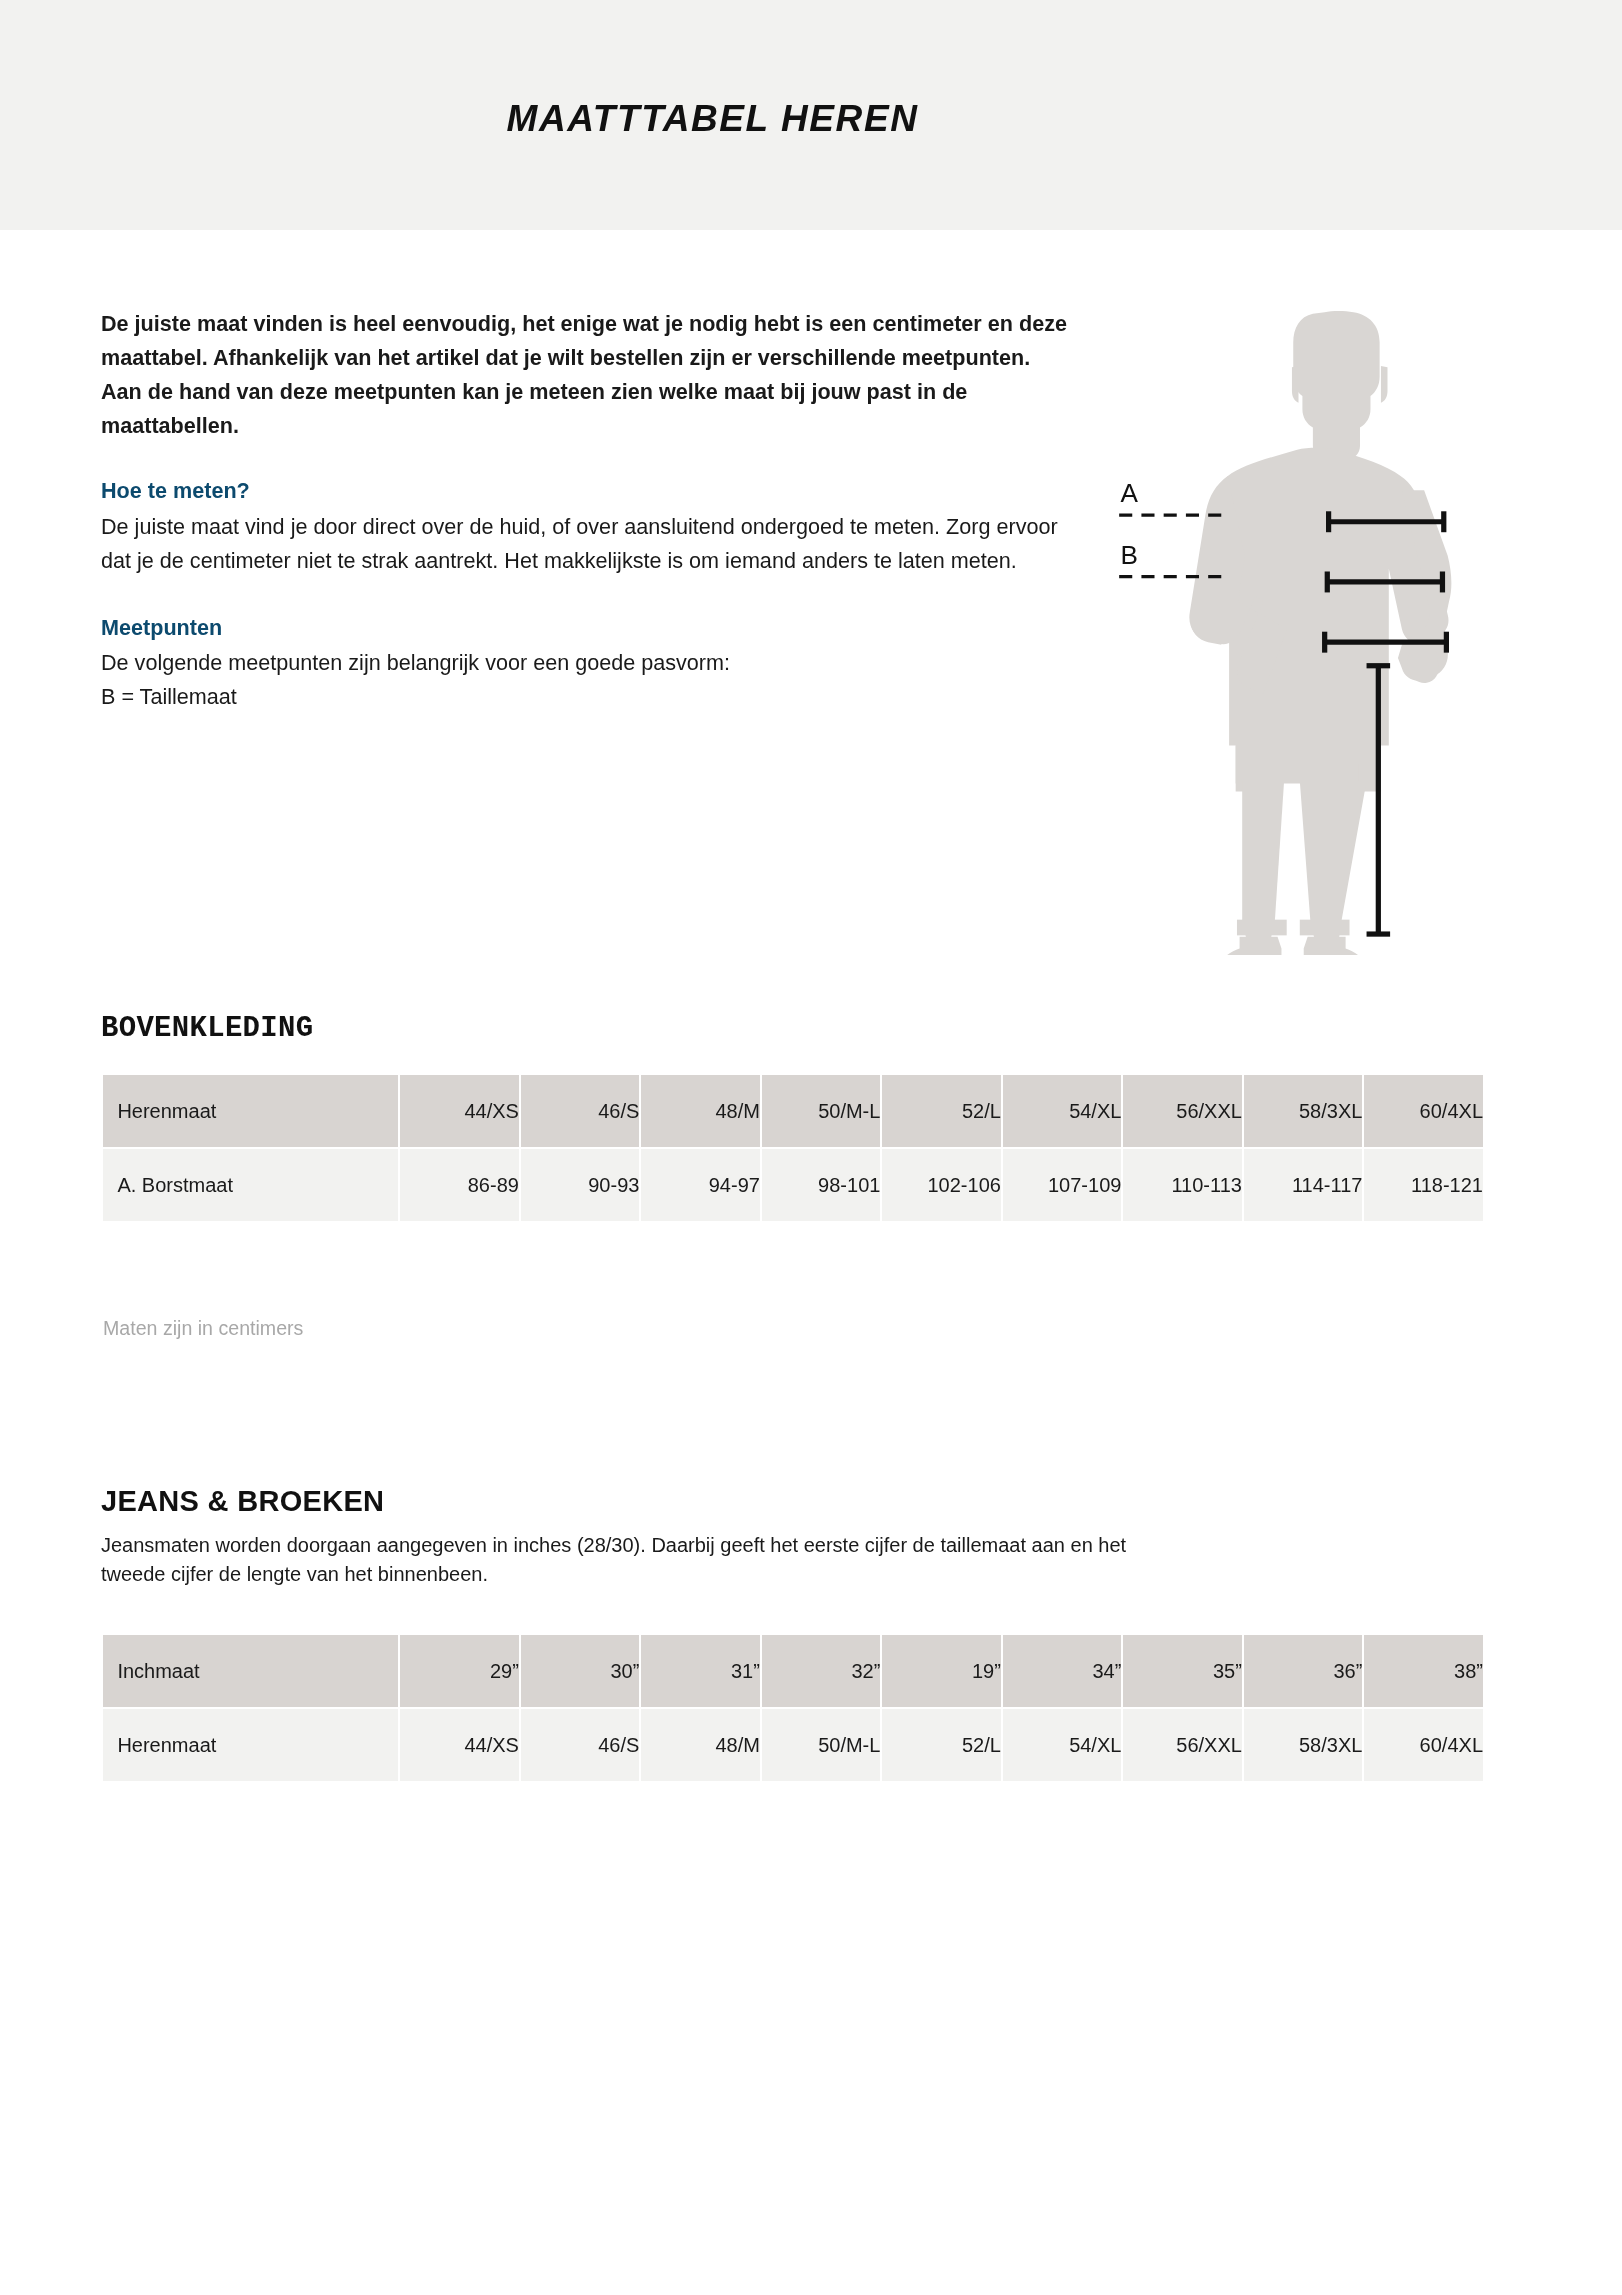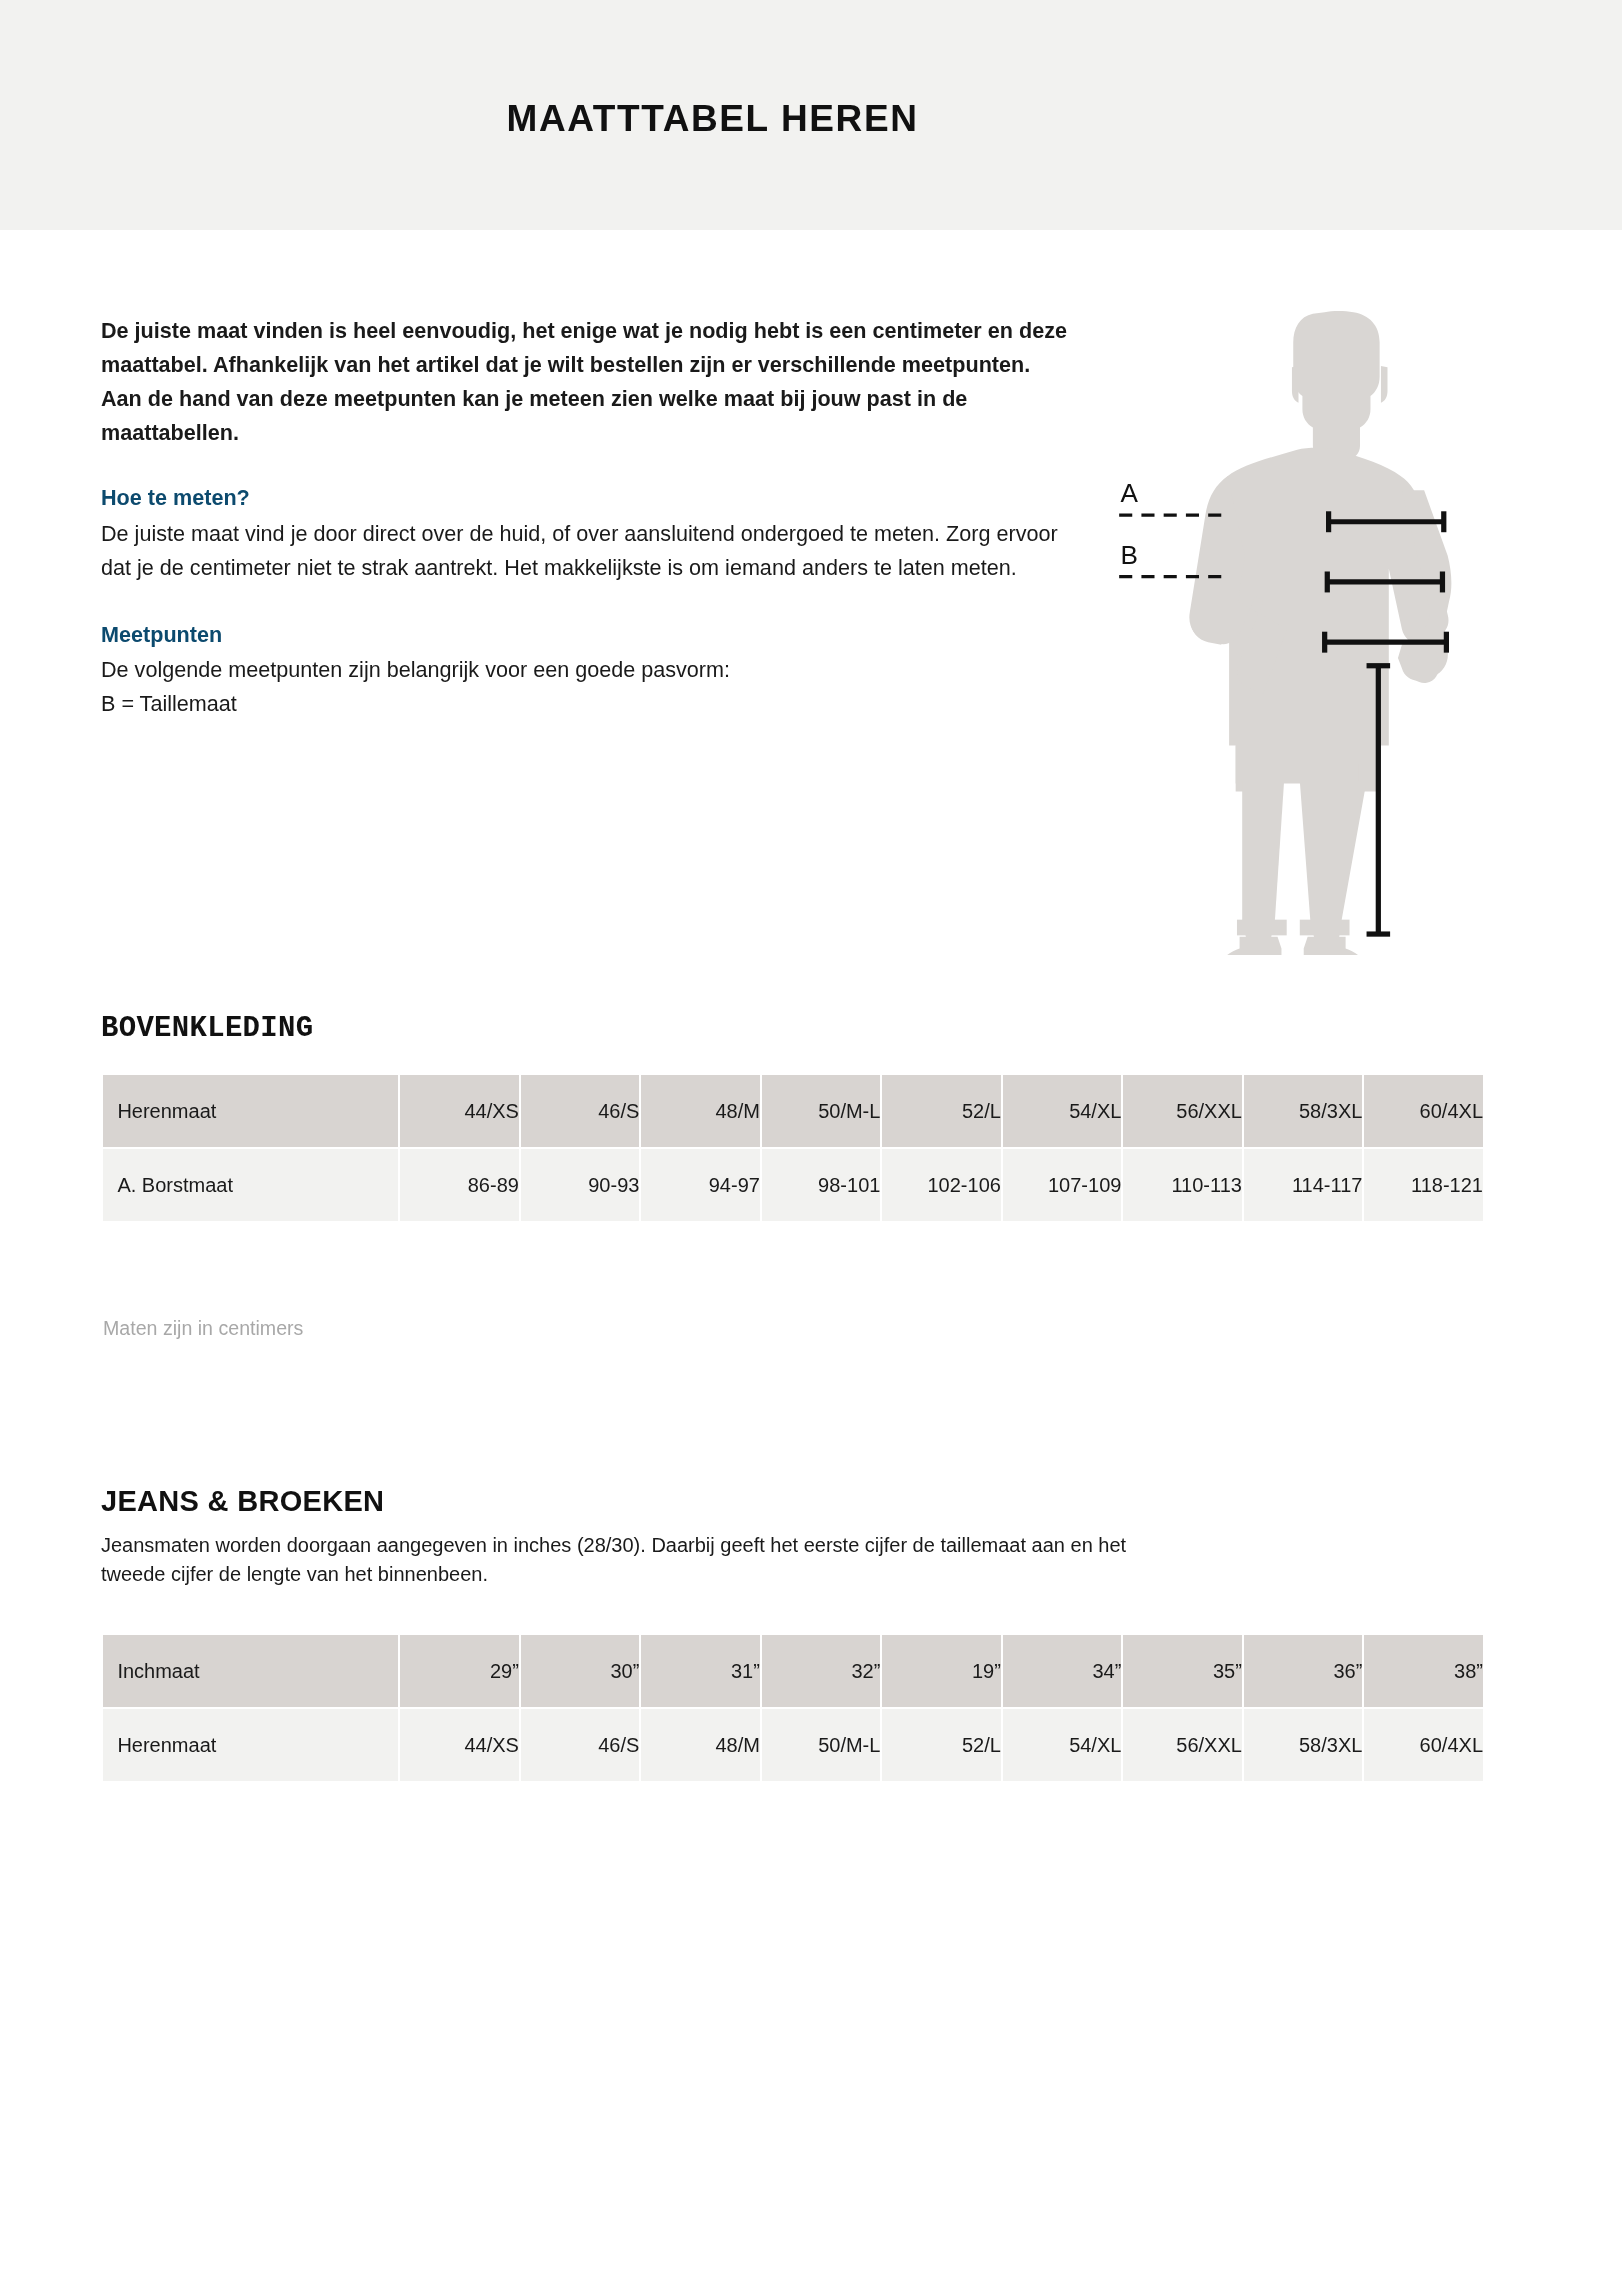--- a/index.html
+++ b/index.html
@@ -26,27 +26,28 @@
   }
   .top-banner-title {
     position: absolute;
     left: 0; top: 98px;
     width: 1425px;
     text-align: center;
     font-size: 37px;
     font-weight: bold;
     letter-spacing: 1.6px;
     color: #111111;
+    font-style: italic;
   }
 
   
   .intro {
     position: absolute;
     left: 101px;
-    top: 314px;
+    top: 307px;
     width: 982px;
   }
   .intro-lead {
     font-size: 21.6px;
     font-weight: bold;
     line-height: 1.58;
     color: #1a1a1a;
     margin: 0 0 35px 0;
     max-width: 975px;
   }

